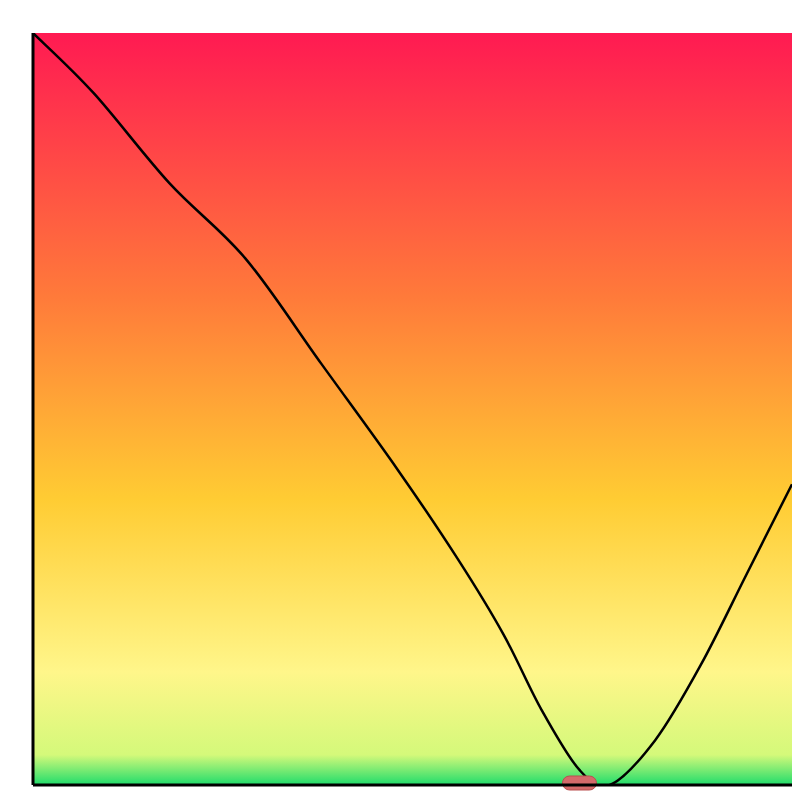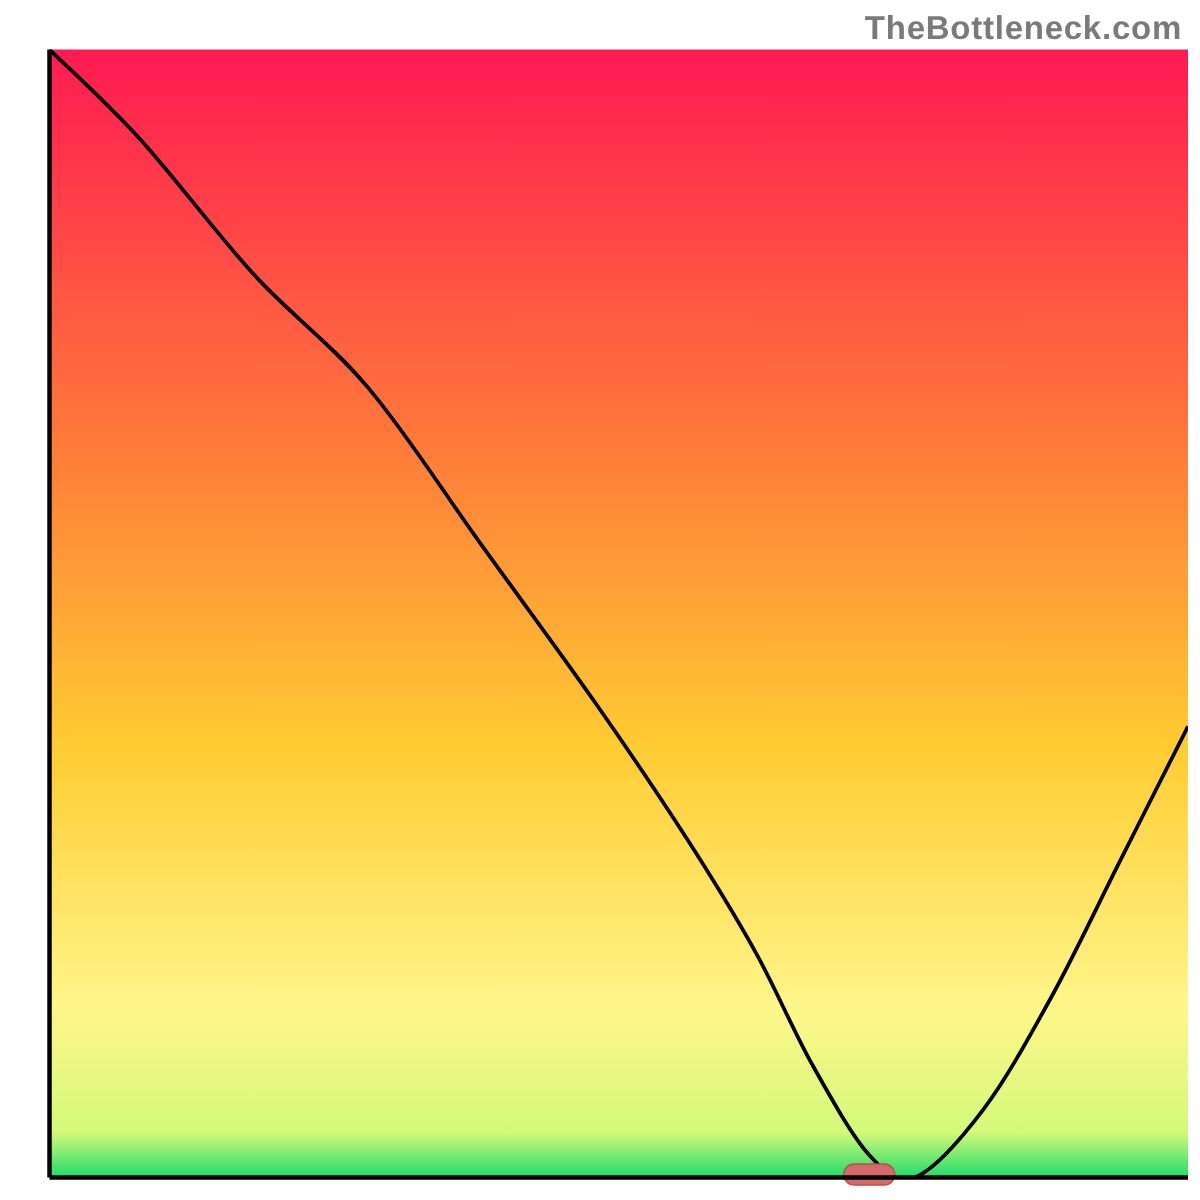--- a/index.html
+++ b/index.html
@@ -54,14 +54,13 @@
     <rect id="bg-rect" fill="url(#bgGrad)" x="33" y="33" width="759" height="752"></rect>
 
     <path id="curve" fill="none" stroke-width="2.5" clip-path="url(#plotClip)" d="M 33 33 C 43.12 43.026666666666664, 70.95 68.0933333333333, 93.72 93.15999999999997 C 116.49 118.22666666666663, 144.32 155.82666666666663, 169.62 183.39999999999998 C 194.92000000000002 210.97333333333333, 220.22 228.52000000000004, 245.52 258.6 C 270.82 288.68, 296.12 328.78666666666663, 321.42 363.87999999999994 C 346.72 398.97333333333324, 374.55 436.5733333333334, 397.32 469.16 C 420.09 501.74666666666667, 440.33000000000004 531.8266666666666, 458.04 559.4 C 475.75 586.9733333333334, 489.66499999999996 609.5333333333333, 503.58 634.6 C 517.495 659.6666666666667, 528.88 687.24, 541.53 709.8 C 554.18 732.3599999999999, 568.095 757.4266666666667, 579.48 769.96 C 590.865 782.4933333333333, 597.19 790.0133333333333, 609.84 785 C 622.49 779.9866666666667, 640.2 759.9333333333334, 655.38 739.88 C 670.56 719.8266666666666, 685.74 692.2533333333333, 700.92 664.68 C 716.0999999999999 637.1066666666666, 731.28 604.52, 746.4599999999999 574.4399999999999 C 761.6399999999999 544.3599999999999, 784.41 499.24, 792 484.2" stroke="#000000"></path>
 
     <rect id="marker" rx="7" ry="7" x="562.48" y="776" width="34" height="14" fill="#d46a6a" stroke="#b94f4f" stroke-width="1"></rect>
 
     <line id="y-axis" stroke-width="3" x1="33" y1="33" x2="33" y2="785" stroke="#000000"></line>
     <line id="x-axis" stroke-width="3" x1="33" y1="785" x2="792" y2="785" stroke="#000000"></line>
   </svg>
 
-  <div class="watermark">TheBottleneck.com</div>
 </div>
 
 </body></html>

